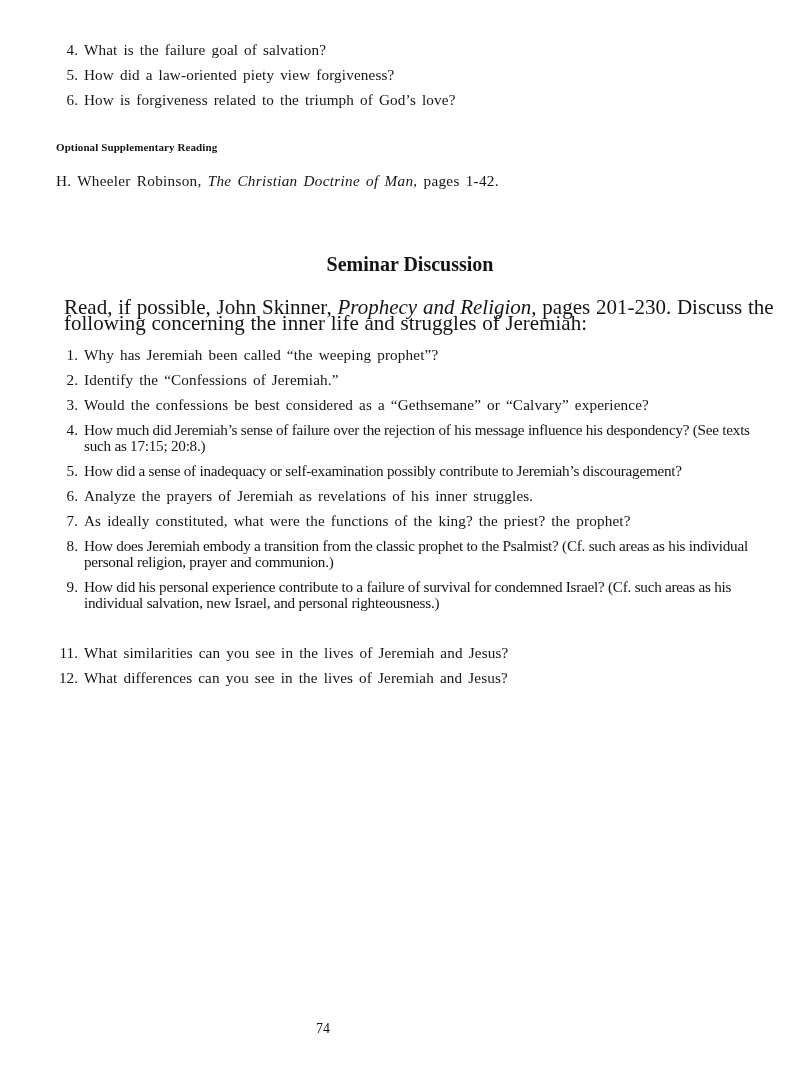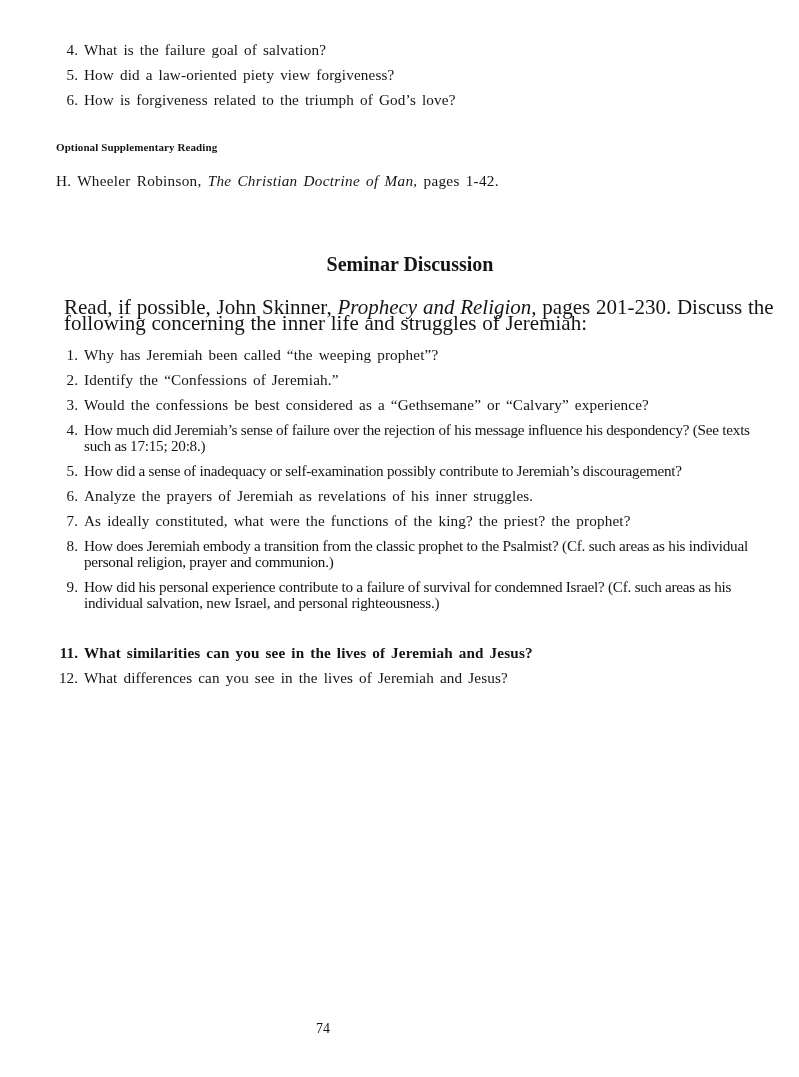--- a/index.html
+++ b/index.html
@@ -76,21 +76,21 @@
     <span class="txt">As ideally constituted, what were the functions of the king? the priest? the prophet?</span>
   </div>
   <div class="q tight" style="top:538px;">
     <span class="num">8.</span>
     <span class="txt">How does Jeremiah embody a transition from the classic prophet to the Psalmist? (Cf. such areas as his individual personal religion, prayer and communion.)</span>
   </div>
   <div class="q tight" style="top:579px;">
     <span class="num">9.</span>
     <span class="txt">How did his personal experience contribute to a failure of survival for condemned Israel? (Cf. such areas as his individual salvation, new Israel, and personal righteousness.)</span>
   </div>
-  <div class="q" style="top:645px;font-weight:bold;">
+  <div class="q" style="top:645px;">
     <span class="num">11.</span>
     <span class="txt">What similarities can you see in the lives of Jeremiah and Jesus?</span>
   </div>
   <div class="q" style="top:670px;">
     <span class="num">12.</span>
     <span class="txt">What differences can you see in the lives of Jeremiah and Jesus?</span>
   </div>
 
   <div class="abs page-num" style="top:1021px;">74</div>
 </div>

